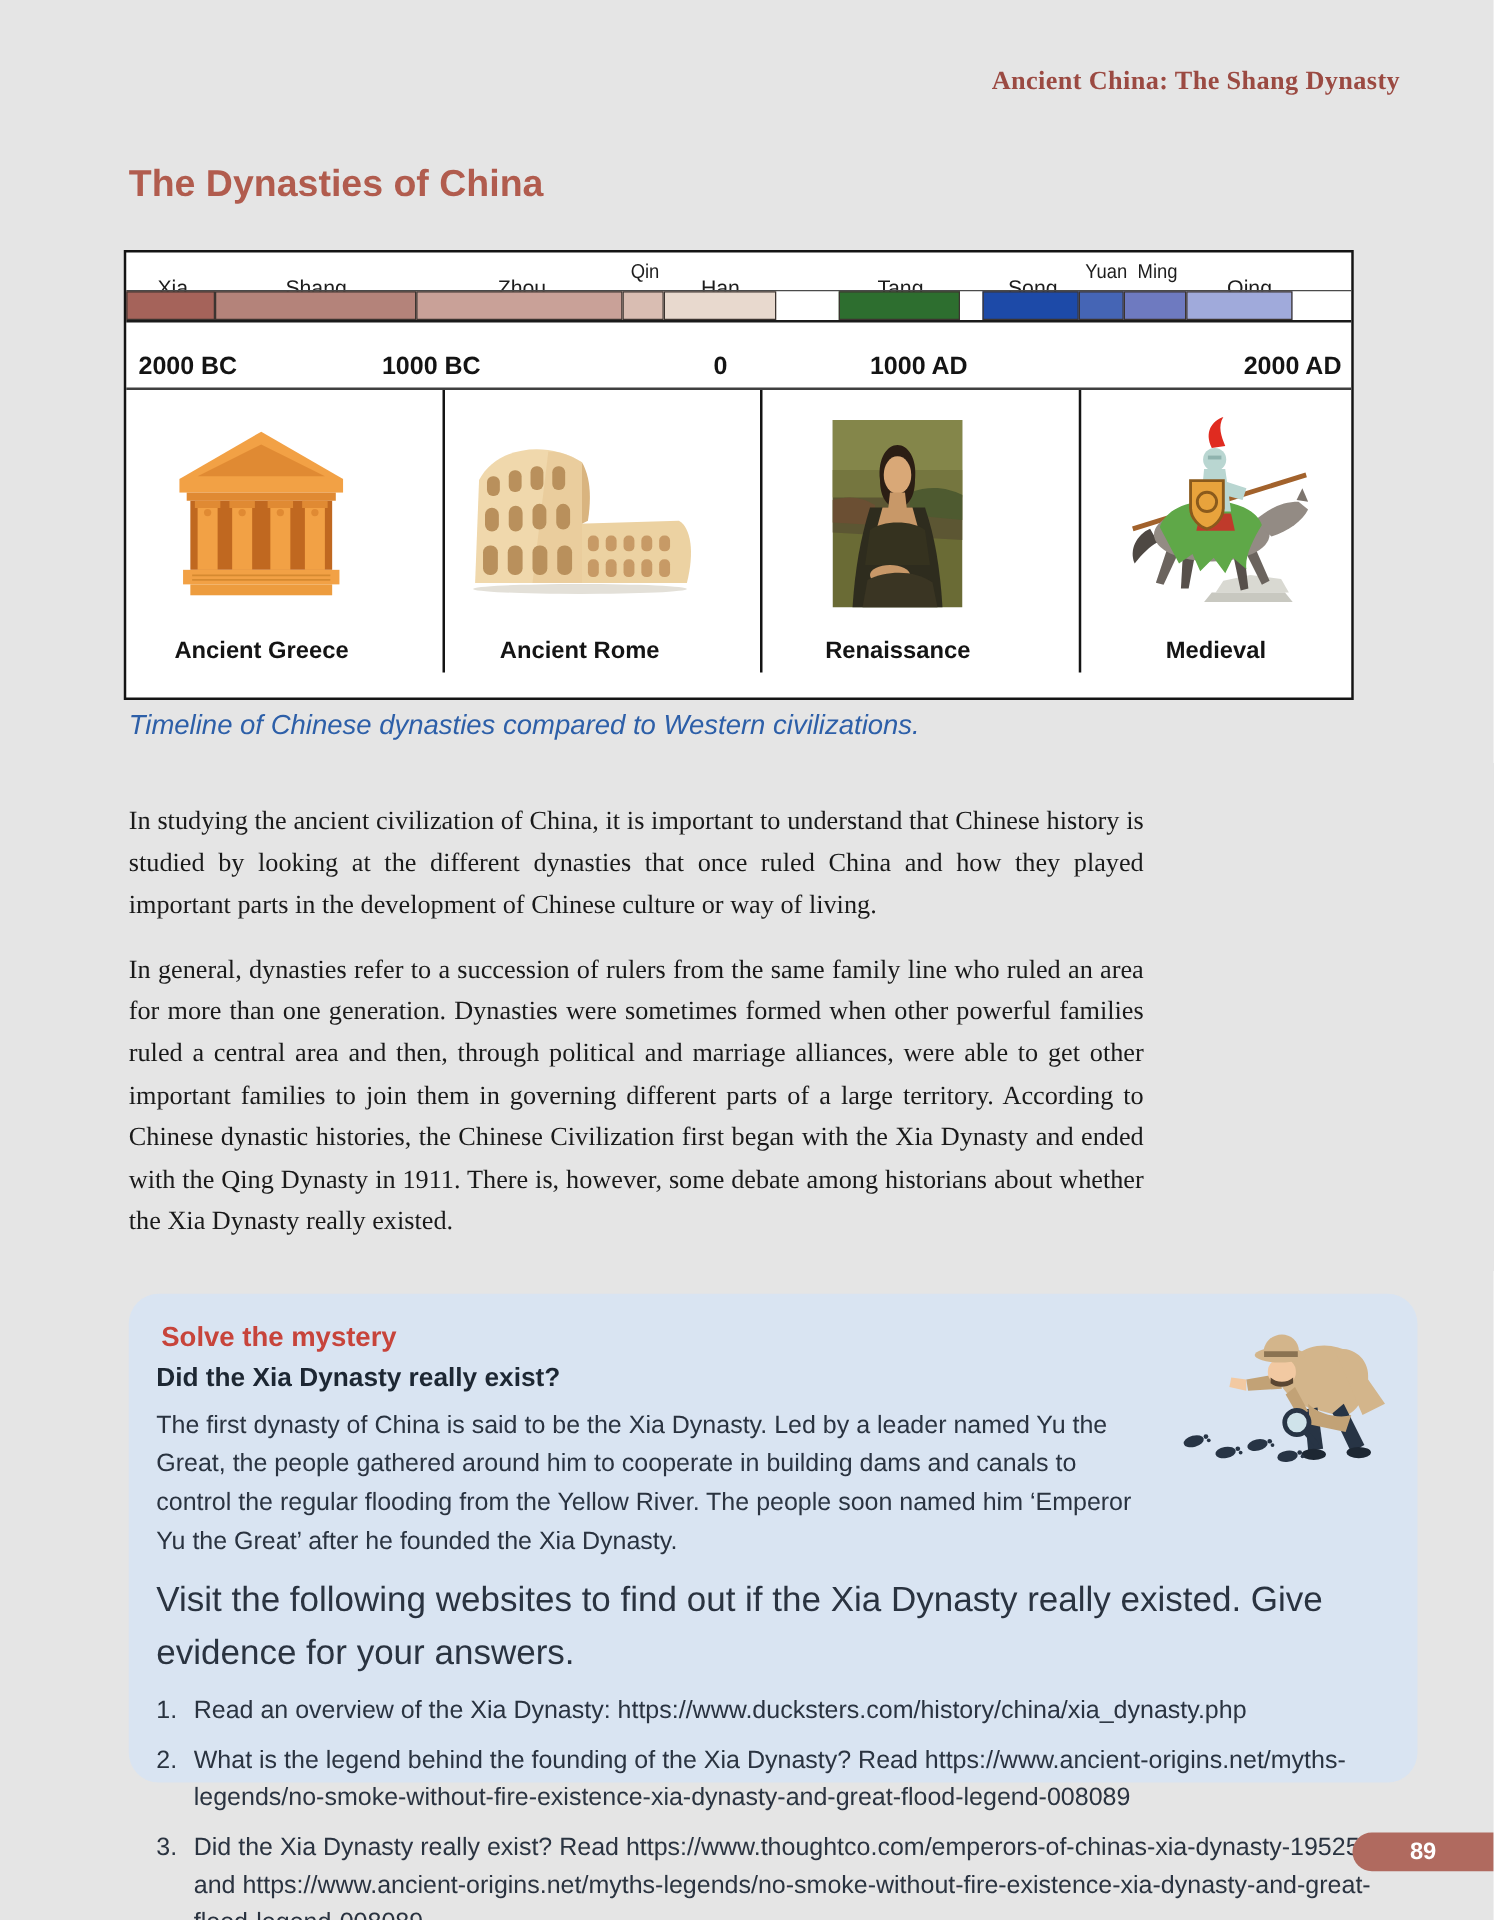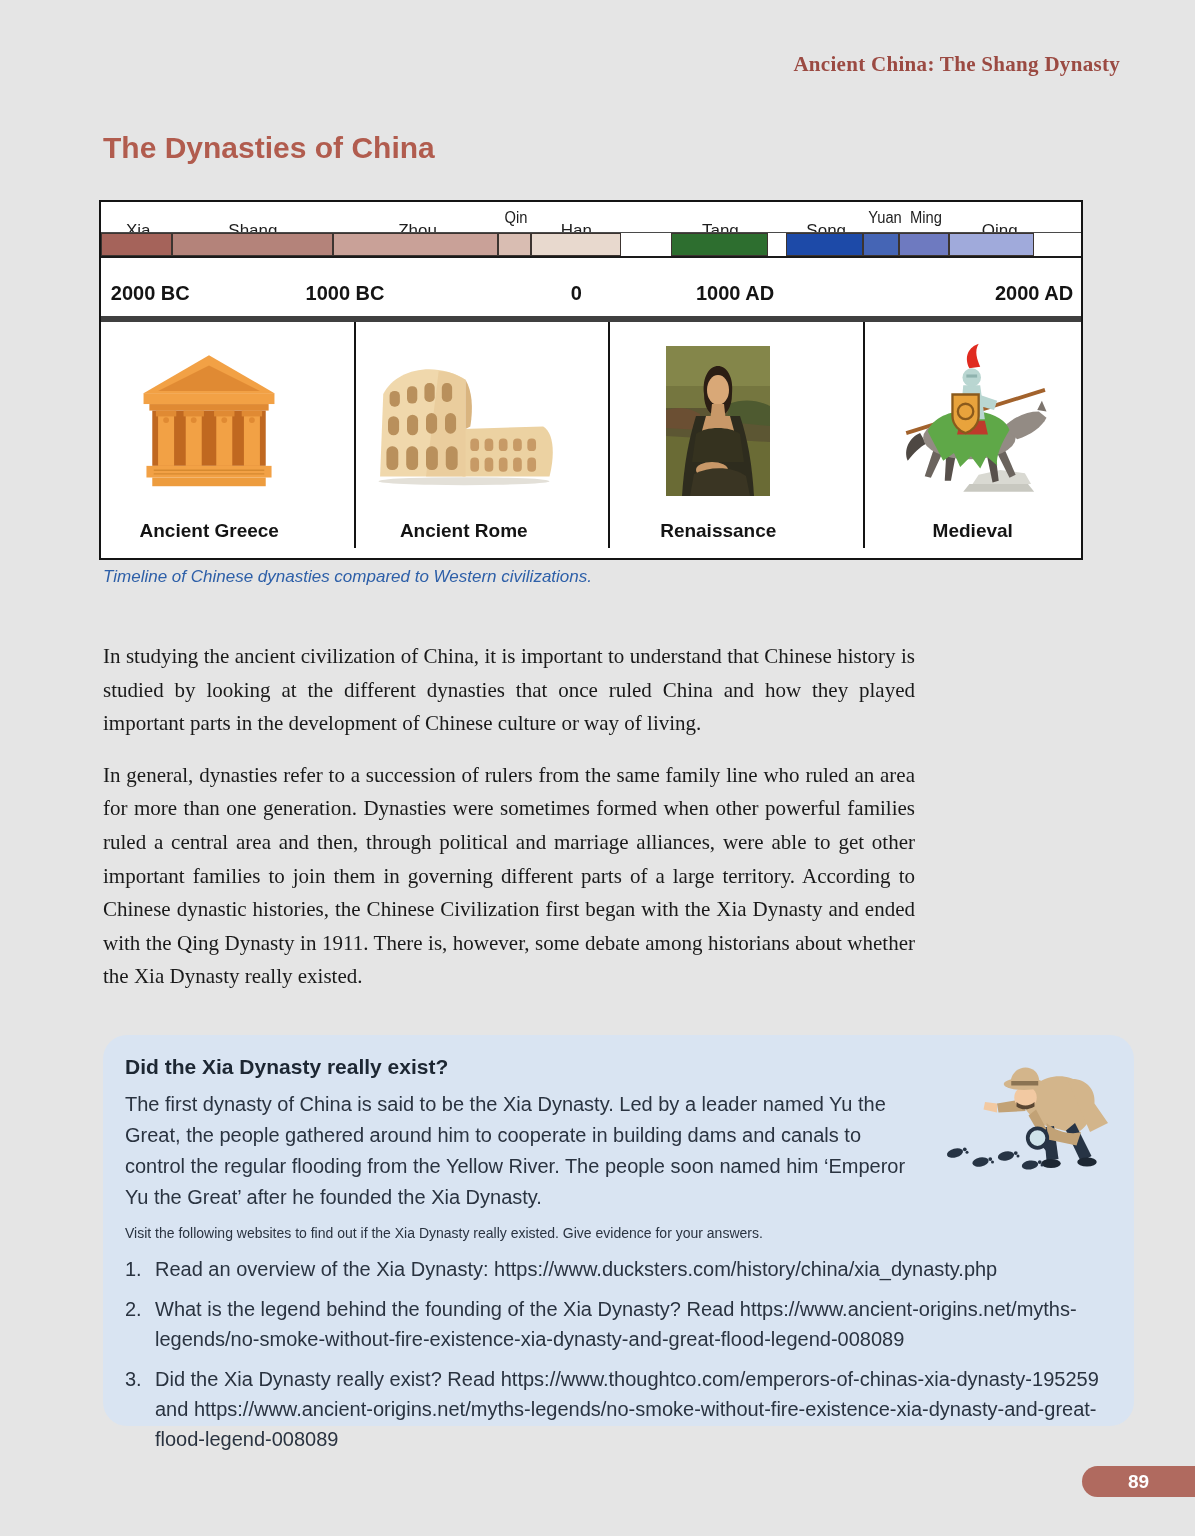--- a/index.html
+++ b/index.html
@@ -29,59 +29,59 @@
   .dyn-label {
     position:absolute; top:19px; transform:translateX(-50%);
     font-size:17px; color:#1d1d1d;
   }
   .dyn-label.small { font-size:16px; top:7px; transform:translateX(-50%) scaleX(0.92); }
   .dyn-bars {
     position:relative; height:26px;
     border-top:1px solid #4a4a4a; border-bottom:2px solid #1a1a1a;
   }
   .dyn-seg { position:absolute; top:0; height:100%; border:1px solid #3c3430; }
-  .timeline-dates { position:relative; height:64px; border-bottom:6px solid #404040; }
+  .timeline-dates { position:relative; height:54px; border-bottom:2px solid #404040; }
   .date-label {
     position:absolute; top:24px; font-size:20px; font-weight:bold; color:#141414;
     white-space:nowrap;
   }
   .date-label.center { transform:translateX(-50%); }
   .civ-row { display:flex; height:226px;gap:36px; }
   .civ-panel {
     flex:1; display:flex; flex-direction:column; align-items:center;
     justify-content:flex-end; border-left:2px solid #141414; padding-bottom:6px;
   }
   .civ-panel:first-child { border-left:none; }
   .civ-art { flex:1; width:100%; display:flex; align-items:center; justify-content:center; }
   .civ-label { font-size:19px; font-weight:bold; color:#141414; }
 
   .figure-caption {
     position:absolute; top:567px; left:103px;
-    font-size:17px; font-style:italic; color:#2d5fa8;
+    font-size:22px; font-style:italic; color:#2d5fa8;
   }
 
   
   .body-copy {
     position:absolute; top:640px; left:103px; width:812px;
     font-family:"Liberation Serif", serif; font-size:21px; line-height:1.6;
     color:#1a1a1a; text-align:justify;
   }
   .body-copy p + p { margin-top:18px; }
 
   
   .mystery-box {
     position:absolute; top:1035px; left:103px; width:1031px; height:391px;
     background:#d9e4f2; border-radius:24px; padding:20px 26px 20px 22px;
     color:#2a3340;
   }
   .detective-float { float:right; width:180px; height:138px; margin:-4px -6px 4px 14px; }
   .mystery-heading { font-size:22px; font-weight:bold; color:#c7443b; margin:2px 0 8px 4px; }
   .mystery-subheading { font-size:21px; font-weight:bold; color:#1d2733; margin:0 0 10px 0; }
   .mystery-text { font-size:20px; line-height:1.55; }
-  .mystery-instruction { font-size:14px; line-height:1.5; margin-top:10px; clear:none; }
+  .mystery-instruction { font-size:28px; line-height:1.5; margin-top:10px; clear:none; }
   .mystery-list { margin-top:8px; }
   .mystery-item { display:flex; margin-top:10px; font-size:20px; line-height:1.5; }
   .mystery-item .num { width:30px; flex:0 0 30px; }
   .mystery-item .txt { flex:1; overflow-wrap:break-word; }
 
   
   .page-badge {
     position:absolute; top:1466px; right:0; width:113px; height:31px;
     background:#b06a5f; border-radius:16px 0 0 16px;
     color:#ffffff; font-weight:bold; font-size:19px;
@@ -317,20 +317,21 @@
             <circle cx="78" cy="148" r="2"></circle>
           <ellipse cx="96" cy="140" rx="11" ry="6" transform="rotate(-12 96 140)"></ellipse>
           <circle cx="109" cy="136" r="2.5"></circle>
             <circle cx="112" cy="140" r="2"></circle>
           <ellipse cx="128" cy="152" rx="11" ry="6" transform="rotate(-8 128 152)"></ellipse>
           <circle cx="141" cy="148" r="2.5"></circle>
             <circle cx="144" cy="152" r="2"></circle>
         </g>
       </svg>
     </div>
+    <div class="mystery-heading">Solve the mystery</div>
     <div class="mystery-subheading">Did the Xia Dynasty really exist?</div>
     <p class="mystery-text">The first dynasty of China is said to be the Xia Dynasty. Led by a leader named Yu the Great, the people gathered around him to cooperate in building dams and canals to control the regular flooding from the Yellow River. The people soon named him ‘Emperor Yu the Great’ after he founded the Xia Dynasty.</p>
     <p class="mystery-instruction">Visit the following websites to find out if the Xia Dynasty really existed. Give evidence for your answers.</p>
     <div class="mystery-list">
       <div class="mystery-item">
         <span class="num">1.</span>
         <span class="txt">Read an overview of the Xia Dynasty: https://www.ducksters.com/history/china/xia_dynasty.php</span>
       </div>
       <div class="mystery-item">
         <span class="num">2.</span>

